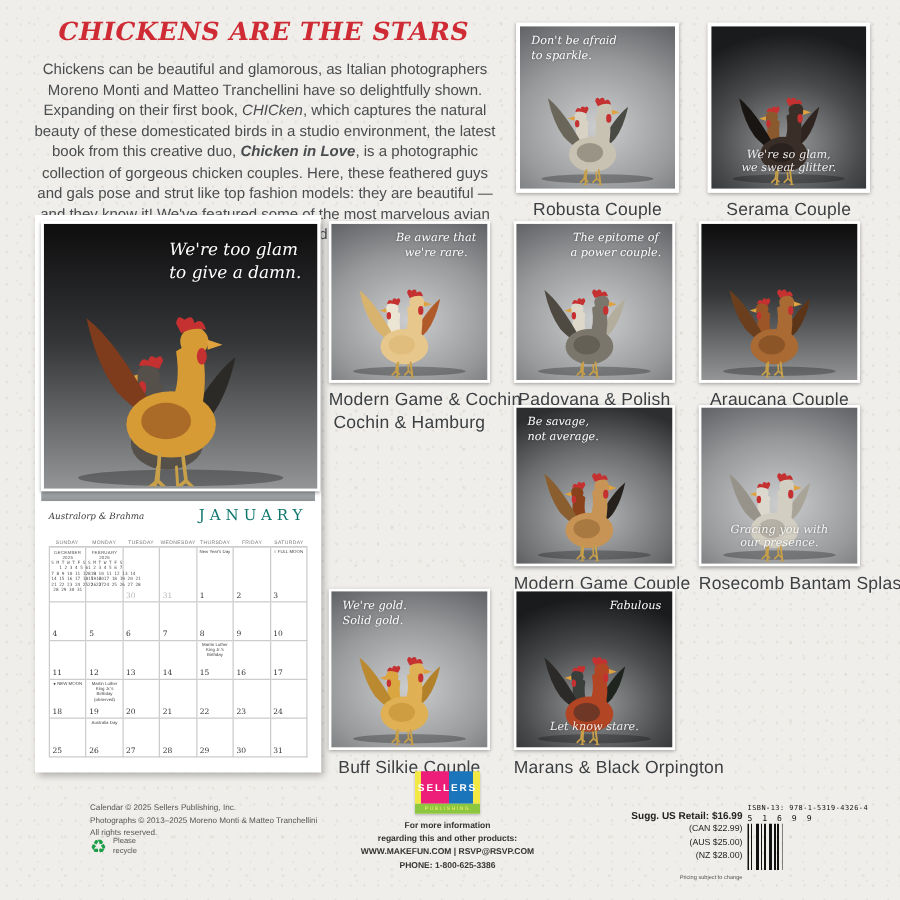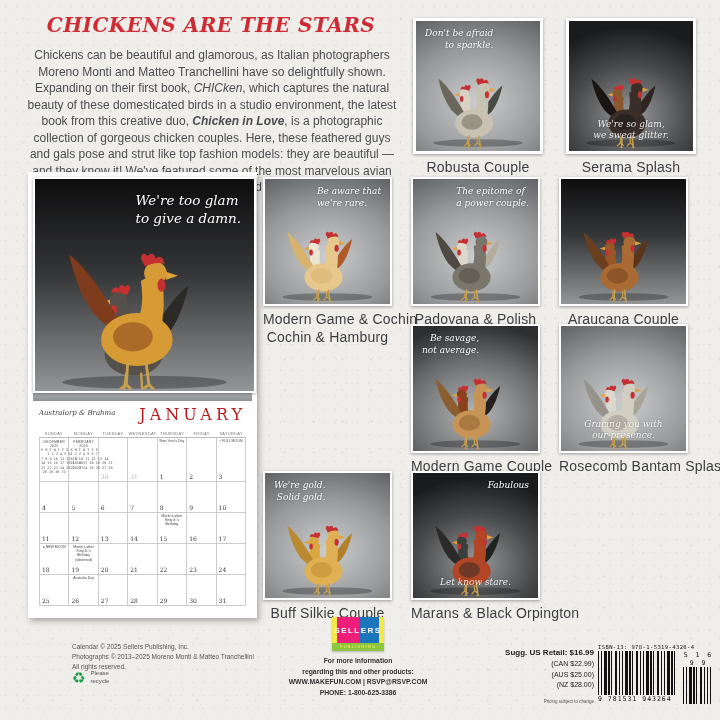--- a/index.html
+++ b/index.html
@@ -19,23 +19,23 @@
   .seg-i{font-style:italic;}
   .seg-bi{font-style:italic;font-weight:bold;}
   
   .tile-block{display:inline-block;vertical-align:top;}
   .tile{position:relative;border:2px solid #fff;box-shadow:0 1px 3px rgba(0,0,0,.35);overflow:hidden;}
   .tile svg.birds{position:absolute;left:0;bottom:2%;width:100%;height:80%;}
   .tile-label{margin-top:5px;text-align:center;font-size:14px;color:#3c3f42;
     letter-spacing:.2px;white-space:nowrap;}
   .q{position:absolute;color:#fff;font-family:"DejaVu Serif",serif;font-style:italic;
     font-size:9px;line-height:1.3;white-space:pre-line;text-shadow:0 0 2px rgba(0,0,0,.45);z-index:3;}
-  .q-tl{top:7px;left:9px;text-align:right;}
+  .q-tl{top:7px;left:9px;text-align:left;}
   .q-tc{top:7px;left:0;right:0;text-align:center;}
-  .q-tr{top:7px;right:9px;text-align:left;}
+  .q-tr{top:7px;right:9px;text-align:center;}
   .q-bc{bottom:9px;left:0;right:0;text-align:center;opacity:.9;}
   .bgA{background:radial-gradient(ellipse 95% 75% at 50% 62%, #cbcdce 0%, #97999b 55%, #5d5f62 100%);}
   .bgB{background:radial-gradient(ellipse 90% 72% at 50% 70%, #b4b6b8 0%, #6a6c6e 60%, #2d2e30 100%);}
   .bgC{background:radial-gradient(ellipse 85% 68% at 50% 72%, #98999b 0%, #4a4b4d 55%, #1a1b1c 100%);}
   .bgD{background:linear-gradient(180deg,#0d0d0e 0%,#353638 45%,#939597 100%);}
   #top-tiles{position:absolute;left:413px;top:18px;display:flex;gap:23px;}
   #top-tiles .tile{width:124px;height:130px;border-width:3px;}
   #grid-tiles{position:absolute;left:263px;top:177px;display:grid;
     grid-template-columns:repeat(3,129px);column-gap:19px;}
   #grid-tiles .tile-block{height:147px;}
@@ -43,21 +43,21 @@
   
   #hero{position:absolute;left:28px;top:172px;width:229px;background:#fff;
     padding:5px;box-sizing:border-box;box-shadow:2px 3px 6px rgba(0,0,0,.3);}
   #hero-photo{position:relative;width:219px;height:212px;overflow:hidden;}
   #hero-photo .q{font-size:13.5px;top:13px;right:13px;}
   #hero-photo svg.birds{position:absolute;left:0;bottom:1%;width:100%;height:82%;}
   #hero-bind{height:8px;background:linear-gradient(180deg,#aab0b2,#8d9395);margin:0 -0px;}
   #cal-page{position:relative;width:219px;height:212px;background:#fff;padding:4px 6px;box-sizing:border-box;}
   #cal-head{display:flex;justify-content:space-between;align-items:flex-start;height:24px;}
   #cal-breeds{font-family:"DejaVu Serif",serif;font-style:italic;font-size:7px;color:#3b3b3b;margin-top:4px;}
-  #cal-month{font-family:"DejaVu Serif",serif;font-size:16px;letter-spacing:4px;color:#b91c1c;}
+  #cal-month{font-family:"DejaVu Serif",serif;font-size:12px;letter-spacing:4px;color:#0f766e;}
   #cal-weekdays{display:grid;grid-template-columns:repeat(7,1fr);border-bottom:.5px solid #bbb;}
   #cal-weekdays div{font-size:4px;letter-spacing:.3px;color:#777;text-align:center;padding:2px 0 1px;}
   #cal-grid{display:grid;grid-template-columns:repeat(7,1fr);
     grid-template-rows:44px 31px 31px 31px 31px;border-left:.5px solid #ccc;}
   .cal-cell{position:relative;border-right:.5px solid #ccc;border-bottom:.5px solid #ccc;}
   .cal-num{position:absolute;left:2px;bottom:1px;font-family:"DejaVu Serif",serif;font-size:6px;color:#333;}
   .cal-num.gray{color:#b5b5b5;}
   .cal-note{position:absolute;top:1px;left:1px;right:1px;font-size:3.5px;line-height:1.2;
     color:#444;text-align:center;}
   .mini{position:absolute;top:2px;left:1px;right:1px;text-align:center;color:#555;}
@@ -134,21 +134,21 @@
     <div class="tile bgC">
       <svg class="birds" viewBox="0 0 200 150" preserveAspectRatio="xMidYMax meet">
         <ellipse cx="100" cy="142" rx="72" ry="6" fill="#000" opacity="0.28"></ellipse>
         <use href="#chik" class="bird bird1" transform="translate(14,34) scale(0.82)" style="--b1: #8a5a2e; --b2: #2f2420;"></use>
         <use href="#chik" class="bird bird2" transform="translate(186,20) scale(-0.98,0.98)" style="--b1: #3a2e28; --b2: #191513;"></use>
       </svg>
       <div class="q q-bc">We're so glam,
 we sweat glitter.</div>
 
     </div>
-    <div class="tile-label">Serama Splash</div>
+    <div class="tile-label">Serama Couple</div>
   </div>
     </div>
 
   <div id="hero">
     <div id="hero-photo" class="tile bgD">
       <div class="q">We're too glam
 to give a damn.</div>
     <svg class="birds" viewBox="0 0 200 150" preserveAspectRatio="xMidYMax meet">
           <ellipse cx="100" cy="144" rx="75" ry="6" fill="#000" opacity="0.3"></ellipse>
           <use href="#chik" class="bird" transform="translate(10,40) scale(0.85)" style="--b1: #55504a; --b2: #2c2a26;"></use>
@@ -424,23 +424,19 @@
     <div>(CAN $22.99)</div>
     <div>(AUS $25.00)</div>
     <div>(NZ $28.00)</div>
   </div>
   <div id="price-note">Pricing subject to change</div>
 
   <div id="barcode">
     <div class="bc-isbn">ISBN-13:  978-1-5319-4326-4</div>
     <div class="bc-row">
       <div>
-        <div class="bars b-main"></div>
-        <div class="bc-digits">9 781531 943264</div>
-      </div>
-      <div>
         <div class="bc-addon-num">5 1 6 9 9</div>
         <div class="bars b-addon"></div>
       </div>
     </div>
   </div>
 
 </div>
 
 </body></html>

